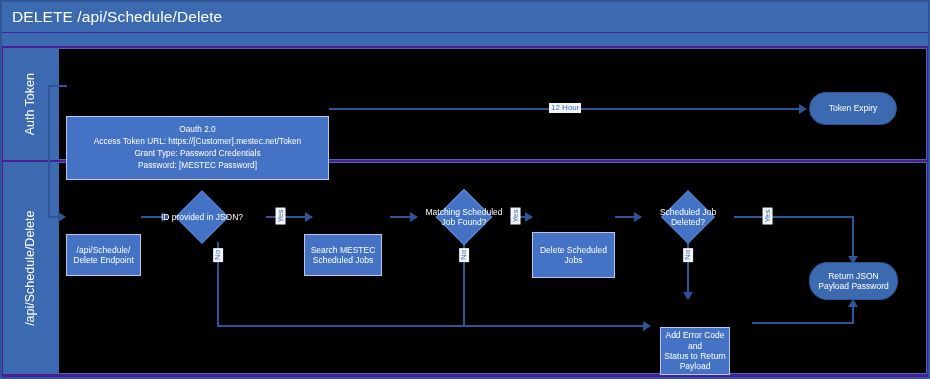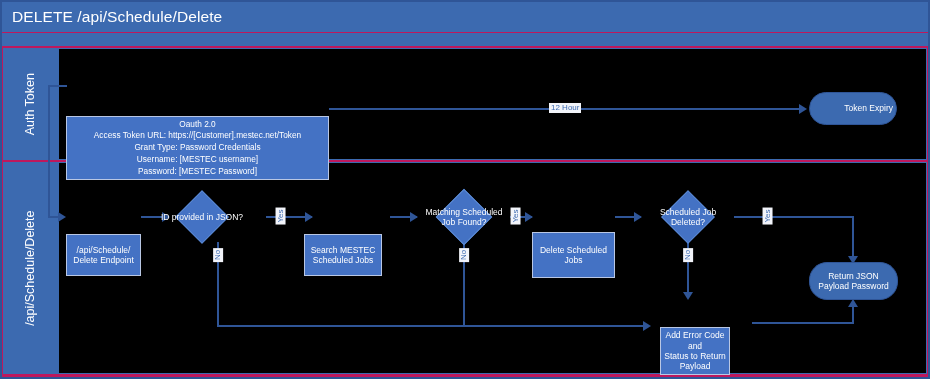--- a/index.html
+++ b/index.html
@@ -1,21 +1,21 @@
 <!DOCTYPE html>
 <html><head>
 <meta charset="utf-8">
 <style>
   html,body{margin:0;padding:0;background:#000;}
   body{
     width:930px;height:379px;position:relative;overflow:hidden;
     font-family:"Liberation Sans", sans-serif;
     color:#ffffff;
   }
-  #stage{position:absolute;left:0;top:0;width:930px;height:379px;background:#be185d;}
+  #stage{position:absolute;left:0;top:0;width:930px;height:379px;background:#4c1d95;}
 
   
   .frame-border{
     position:absolute;left:0;top:0;width:930px;height:379px;
     box-sizing:border-box;border:2px solid #2f5597;pointer-events:none;
   }
 
   
   .title-bar{
     position:absolute;left:2px;top:2px;width:926px;height:30px;
@@ -53,21 +53,21 @@
   
   .node{
     position:absolute;box-sizing:border-box;
     background:#4472c4;border:1px solid #b9c7e4;
     display:flex;align-items:center;justify-content:center;text-align:center;
     color:#ffffff;line-height:1.22;z-index:6;
   }
   .node span{display:block;padding:0 3px;}
   .node.proc{font-size:8.5px;margin-top:38px;}
   .node.oauth{font-size:8.3px;line-height:1.42;}
-  .node.rounded{border-radius:26px;border:1px solid #2f5597;background:#3c6ab0;font-size:8.5px;justify-content:flex-end;}
+  .node.rounded{border-radius:26px;border:1px solid #2f5597;background:#3c6ab0;font-size:8.5px;}
   .node.rounded-small{border-radius:18px;border:1px solid #2f5597;background:#3c6ab0;font-size:8.5px;}
 
   
   .decision{position:absolute;z-index:6;}
   .decision .dia{
     position:absolute;left:50%;top:50%;
     background:#4472c4;border:1px solid #5b8ad4;
     transform:translate(-50%,-50%) rotate(45deg);
   }
   .decision .dlabel{
@@ -113,21 +113,20 @@
   <div class="lane-head" id="lane-head-api">
     <div class="v-label">/api/Schedule/Delete</div>
   </div>
   <div class="lane-body" id="lane-body-api"></div>
 
   <div class="node proc oauth" style="left:66px;top:78px;width:263px;height:64px;">
     <div>
       <span>Oauth 2.0</span>
       <span>Access Token URL: https://[Customer].mestec.net/Token</span>
       <span>Grant Type: Password Credentials</span>
-      <span>Username: [MESTEC username]</span>
       <span>Password: [MESTEC Password]</span>
     </div>
   </div>
 
   <div class="conn h" style="left:329px;top:108px;width:470px;"></div>
   <div class="arrow right" style="left:799px;top:104px;"></div>
   <div class="edge-label" style="left:549px;top:103px;">12 Hour</div>
 
   <div class="node rounded" style="left:809px;top:92px;width:88px;height:33px;">
     <span>Token Expiry</span>

